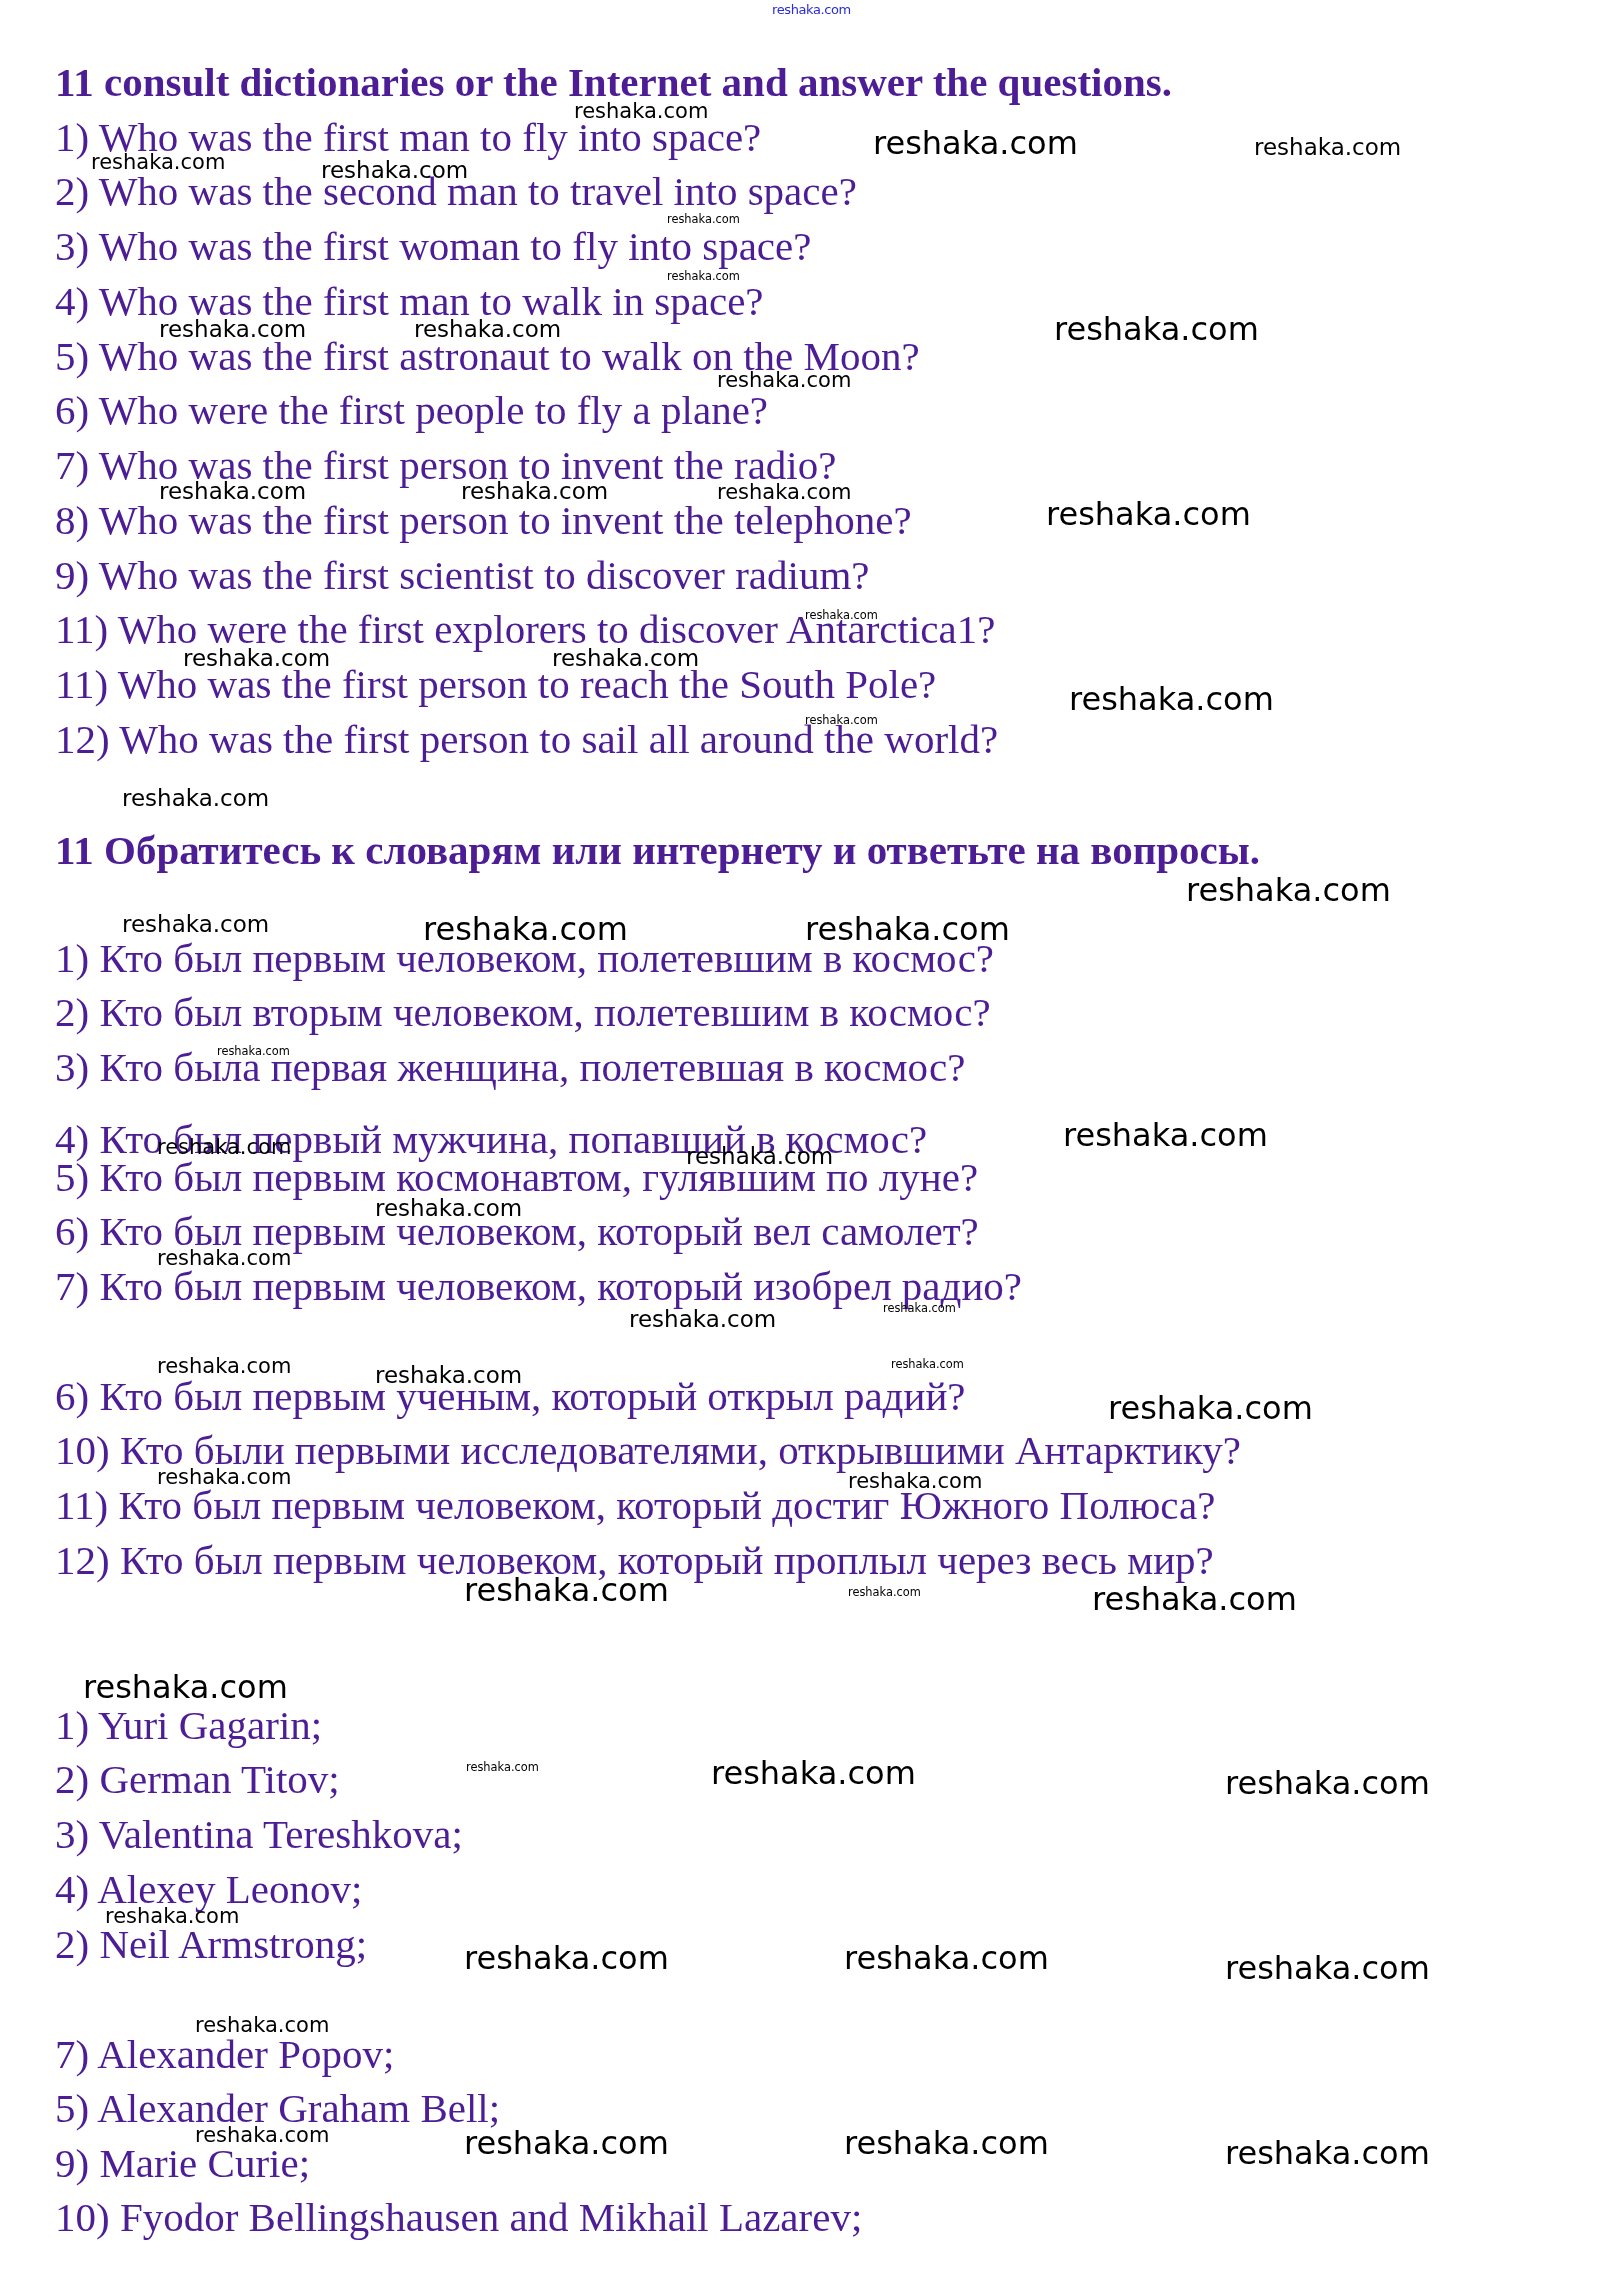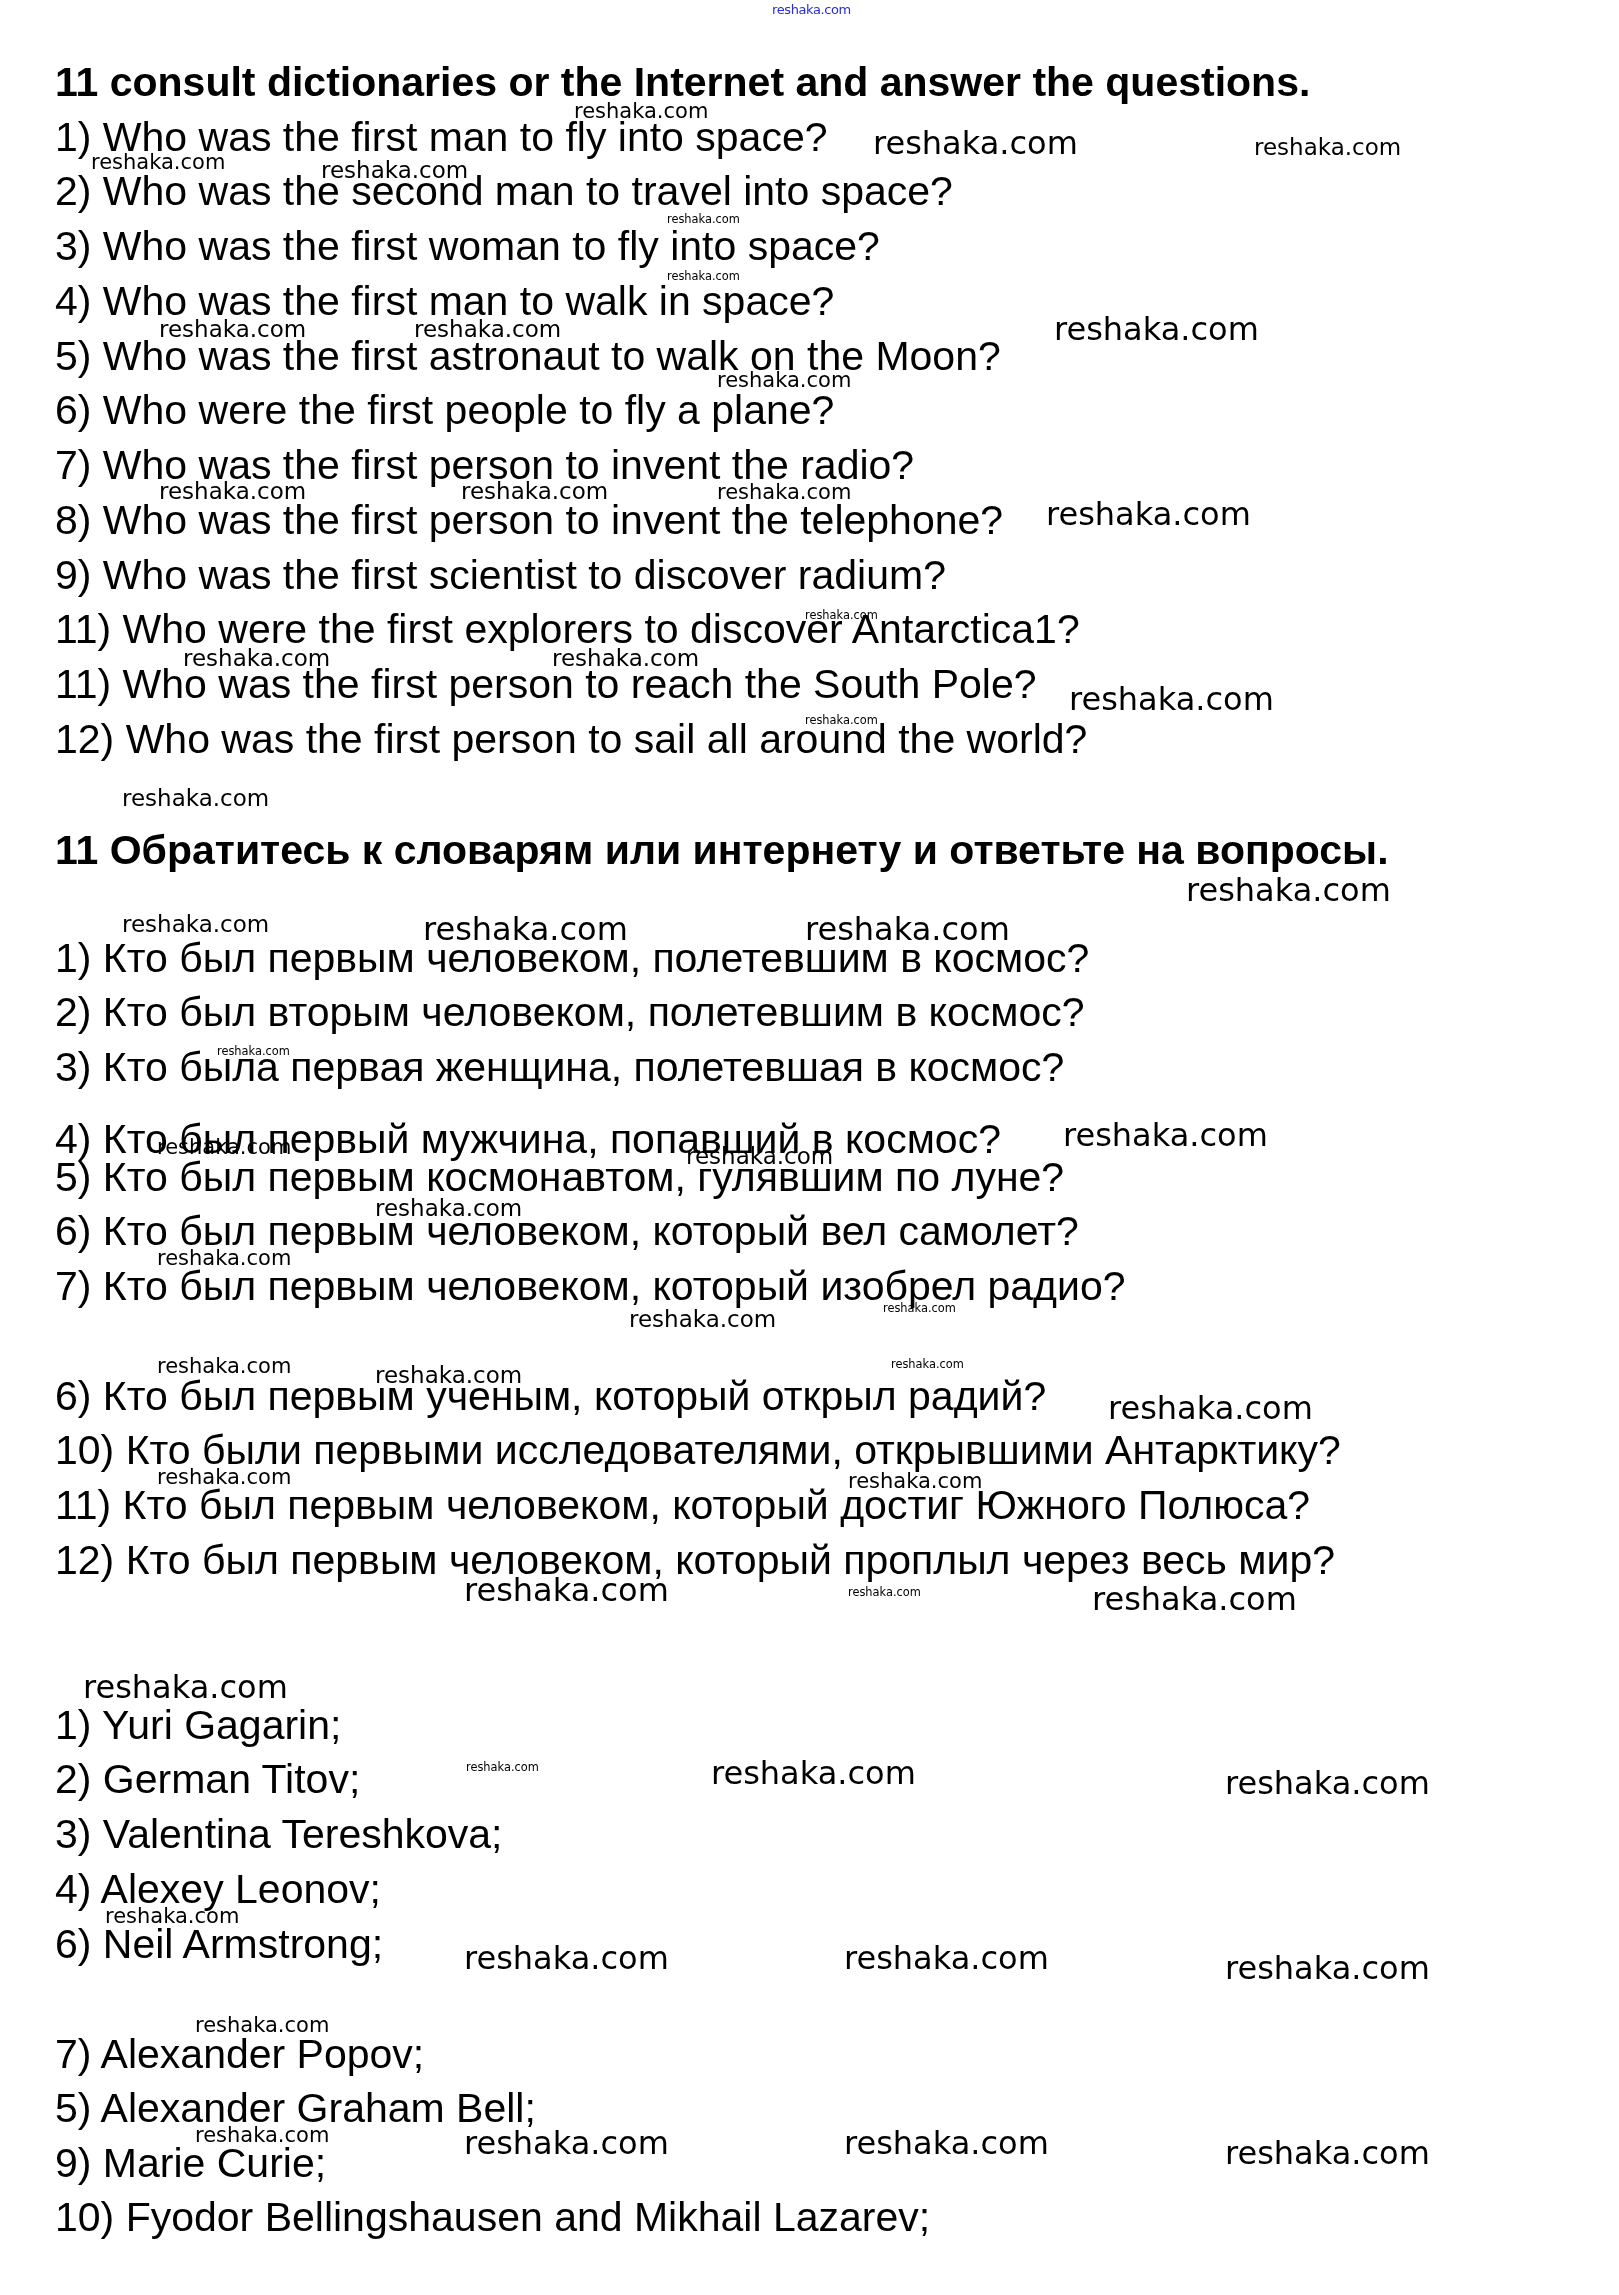--- a/index.html
+++ b/index.html
@@ -1,19 +1,19 @@
 <!DOCTYPE html>
 <html style="font-size:13px"><head>
 <meta charset="utf-8">
 <style>
   html, body { margin: 0; padding: 0; background: #ffffff; }
   body { width: 1619px; height: 2295px; position: relative; overflow: hidden; }
   .page { position: absolute; left: 0; top: 0; width: 1619px; height: 2295px; }
   .top-mark { position: absolute; left: 772px; top: 1.6px; font-family: "DejaVu Sans", sans-serif; font-size: 13px; color: #2b2bd8; letter-spacing: -0.4px; }
-  .line { position: absolute; left: 55px; font-family: Liberation Sans, sans-serif; font-size: 41px; color: #000000; white-space: nowrap; line-height: 1; }
+  .line { position: absolute; left: 55px; font-family: Liberation Serif, serif; font-size: 41px; color: #4c1d95; white-space: nowrap; line-height: 1; }
   .heading { font-weight: bold; font-size: 41px; }
   .wm { position: absolute; font-family: "DejaVu Sans", sans-serif; color: #000; white-space: nowrap; line-height: 1; }
   .wm.s { font-size: 21px; }
   .wm.m { font-size: 23px; }
   .wm.l { font-size: 32px; }
   .wm.xs { font-size: 11.4px; }
 </style>
 </head>
 <body>
 
@@ -45,21 +45,21 @@
   <div class="line" style="top:1266px;">7) Кто был первым человеком, который изобрел радио?</div>
   <div class="line" style="top:1376px;">6) Кто был первым ученым, который открыл радий?</div>
   <div class="line" style="top:1430px;">10) Кто были первыми исследователями, открывшими Антарктику?</div>
   <div class="line" style="top:1485px;">11) Кто был первым человеком, который достиг Южного Полюса?</div>
   <div class="line" style="top:1540px;">12) Кто был первым человеком, который проплыл через весь мир?</div>
 
   <div class="line" style="top:1705px;">1) Yuri Gagarin;</div>
   <div class="line" style="top:1759px;">2) German Titov;</div>
   <div class="line" style="top:1814px;">3) Valentina Tereshkova;</div>
   <div class="line" style="top:1869px;">4) Alexey Leonov;</div>
-  <div class="line" style="top:1924px;">6) Neil Armstrong;</div>
+  <div class="line" style="top:1924px;">2) Neil Armstrong;</div>
   <div class="line" style="top:2034px;">7) Alexander Popov;</div>
   <div class="line" style="top:2088px;">5) Alexander Graham Bell;</div>
   <div class="line" style="top:2143px;">9) Marie Curie;</div>
   <div class="line" style="top:2197px;">10) Fyodor Bellingshausen and Mikhail Lazarev;</div>
 
   <div class="wm s" style="left:574px;top:101px;">reshaka.com</div>
   <div class="wm l" style="left:873px;top:127px;">reshaka.com</div>
   <div class="wm m" style="left:1254px;top:136px;">reshaka.com</div>
   <div class="wm s" style="left:91px;top:152px;">reshaka.com</div>
   <div class="wm m" style="left:321px;top:159px;">reshaka.com</div>

